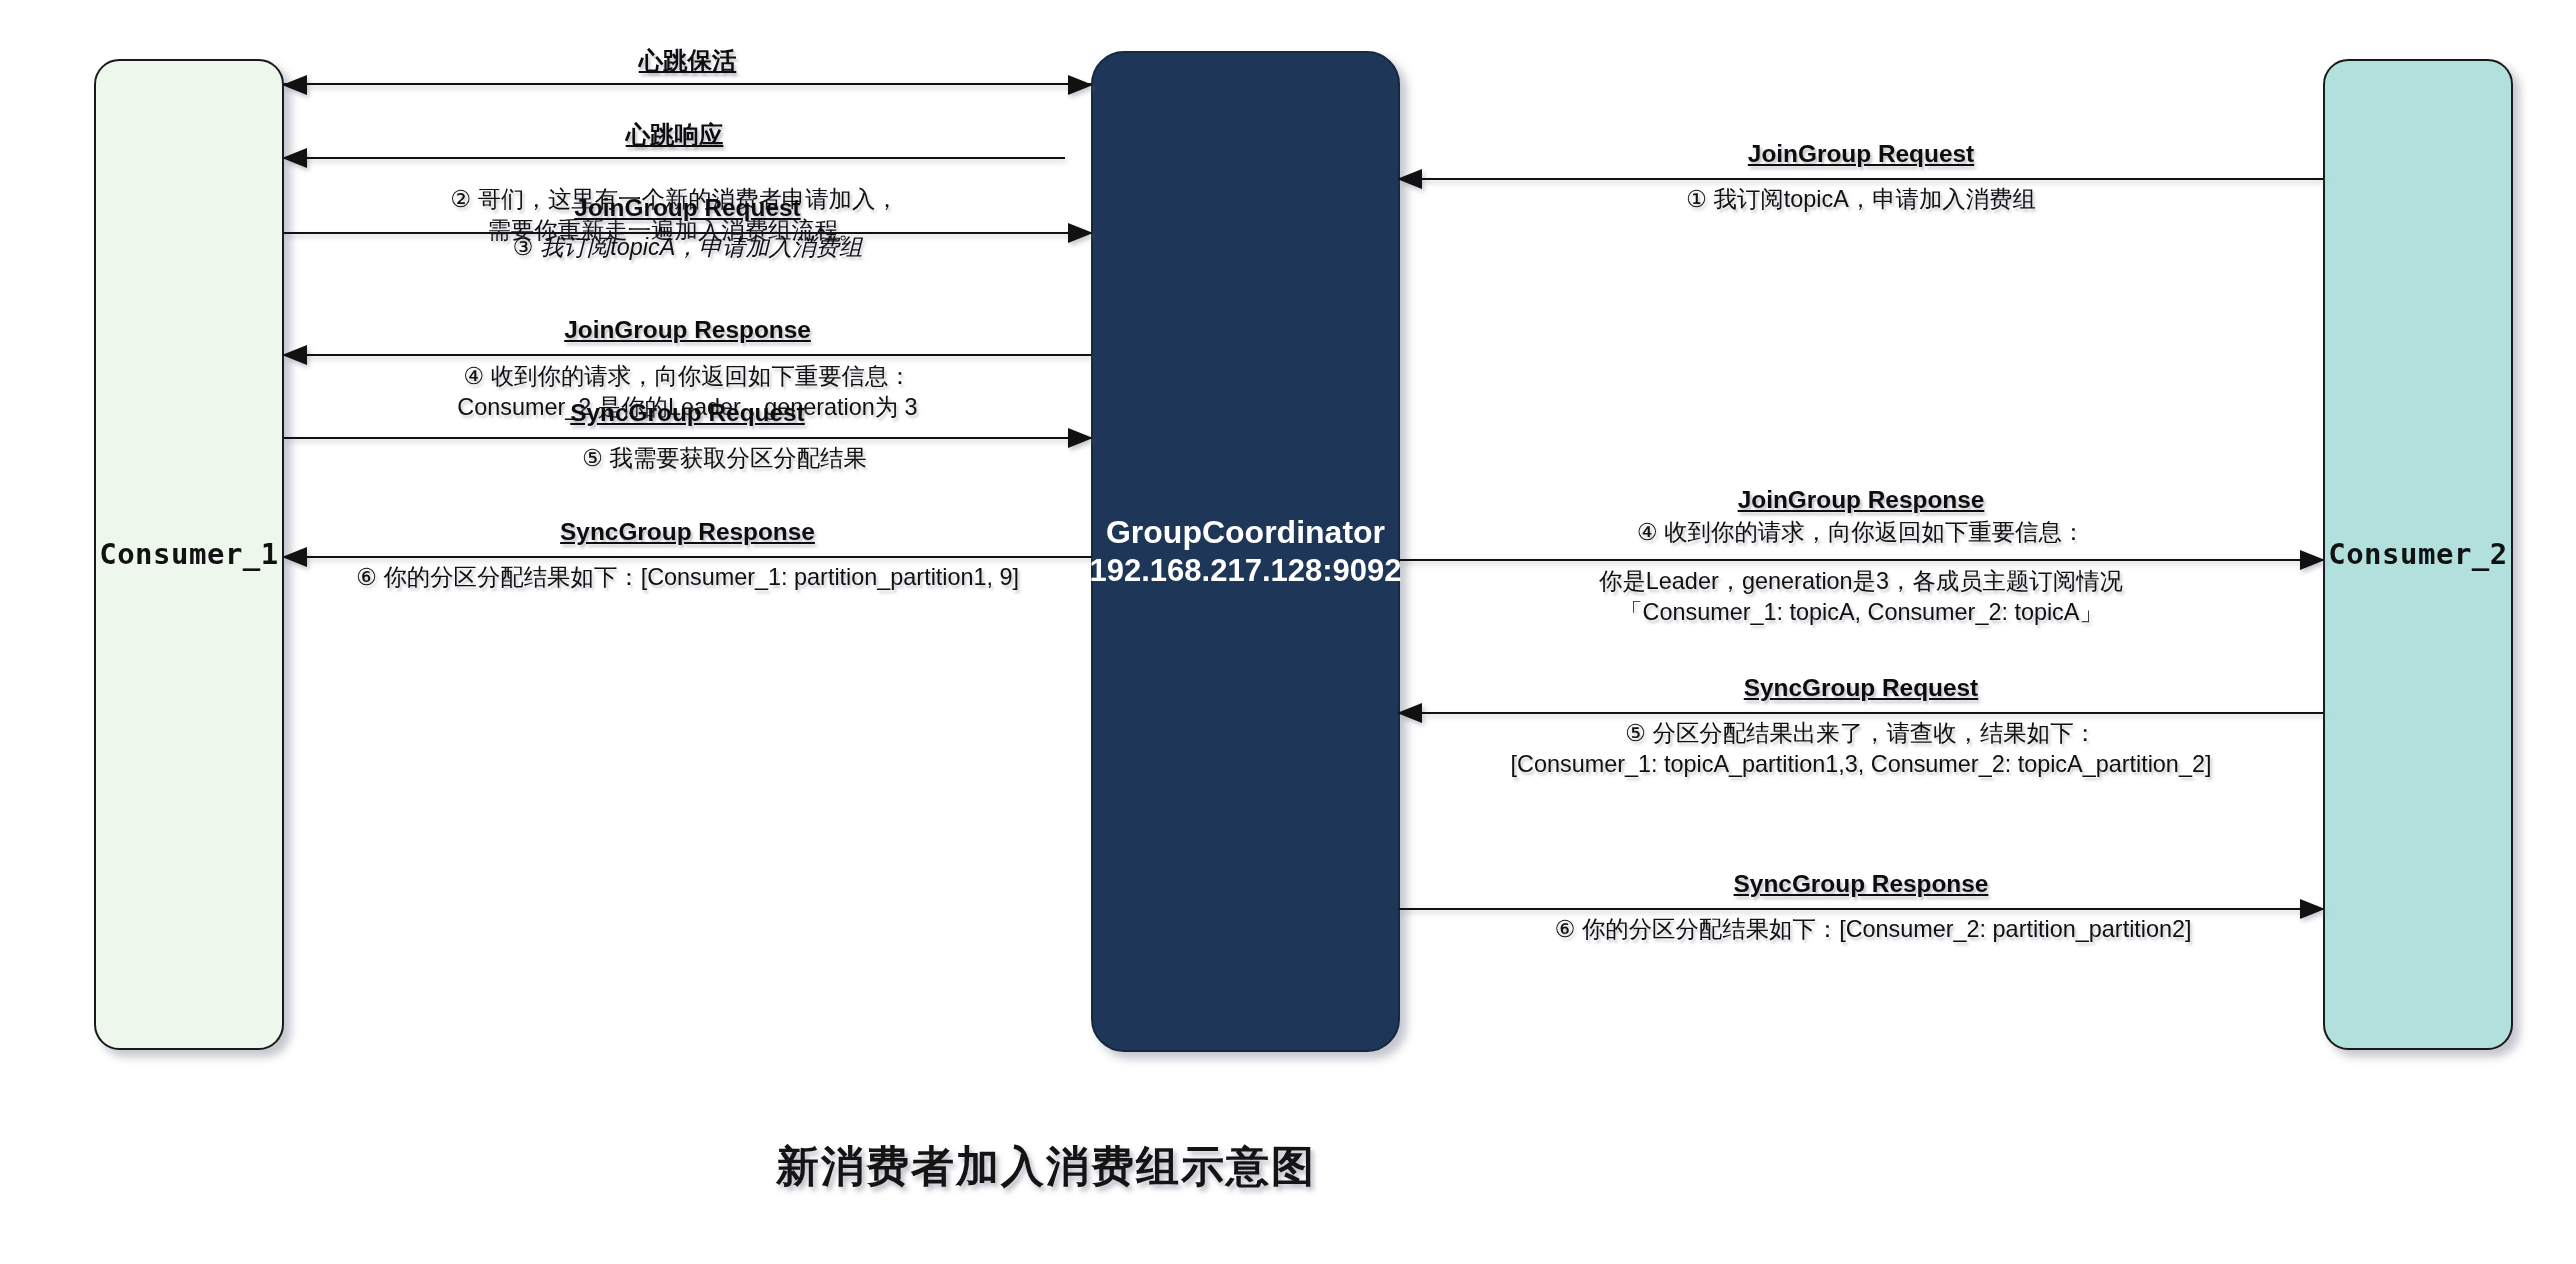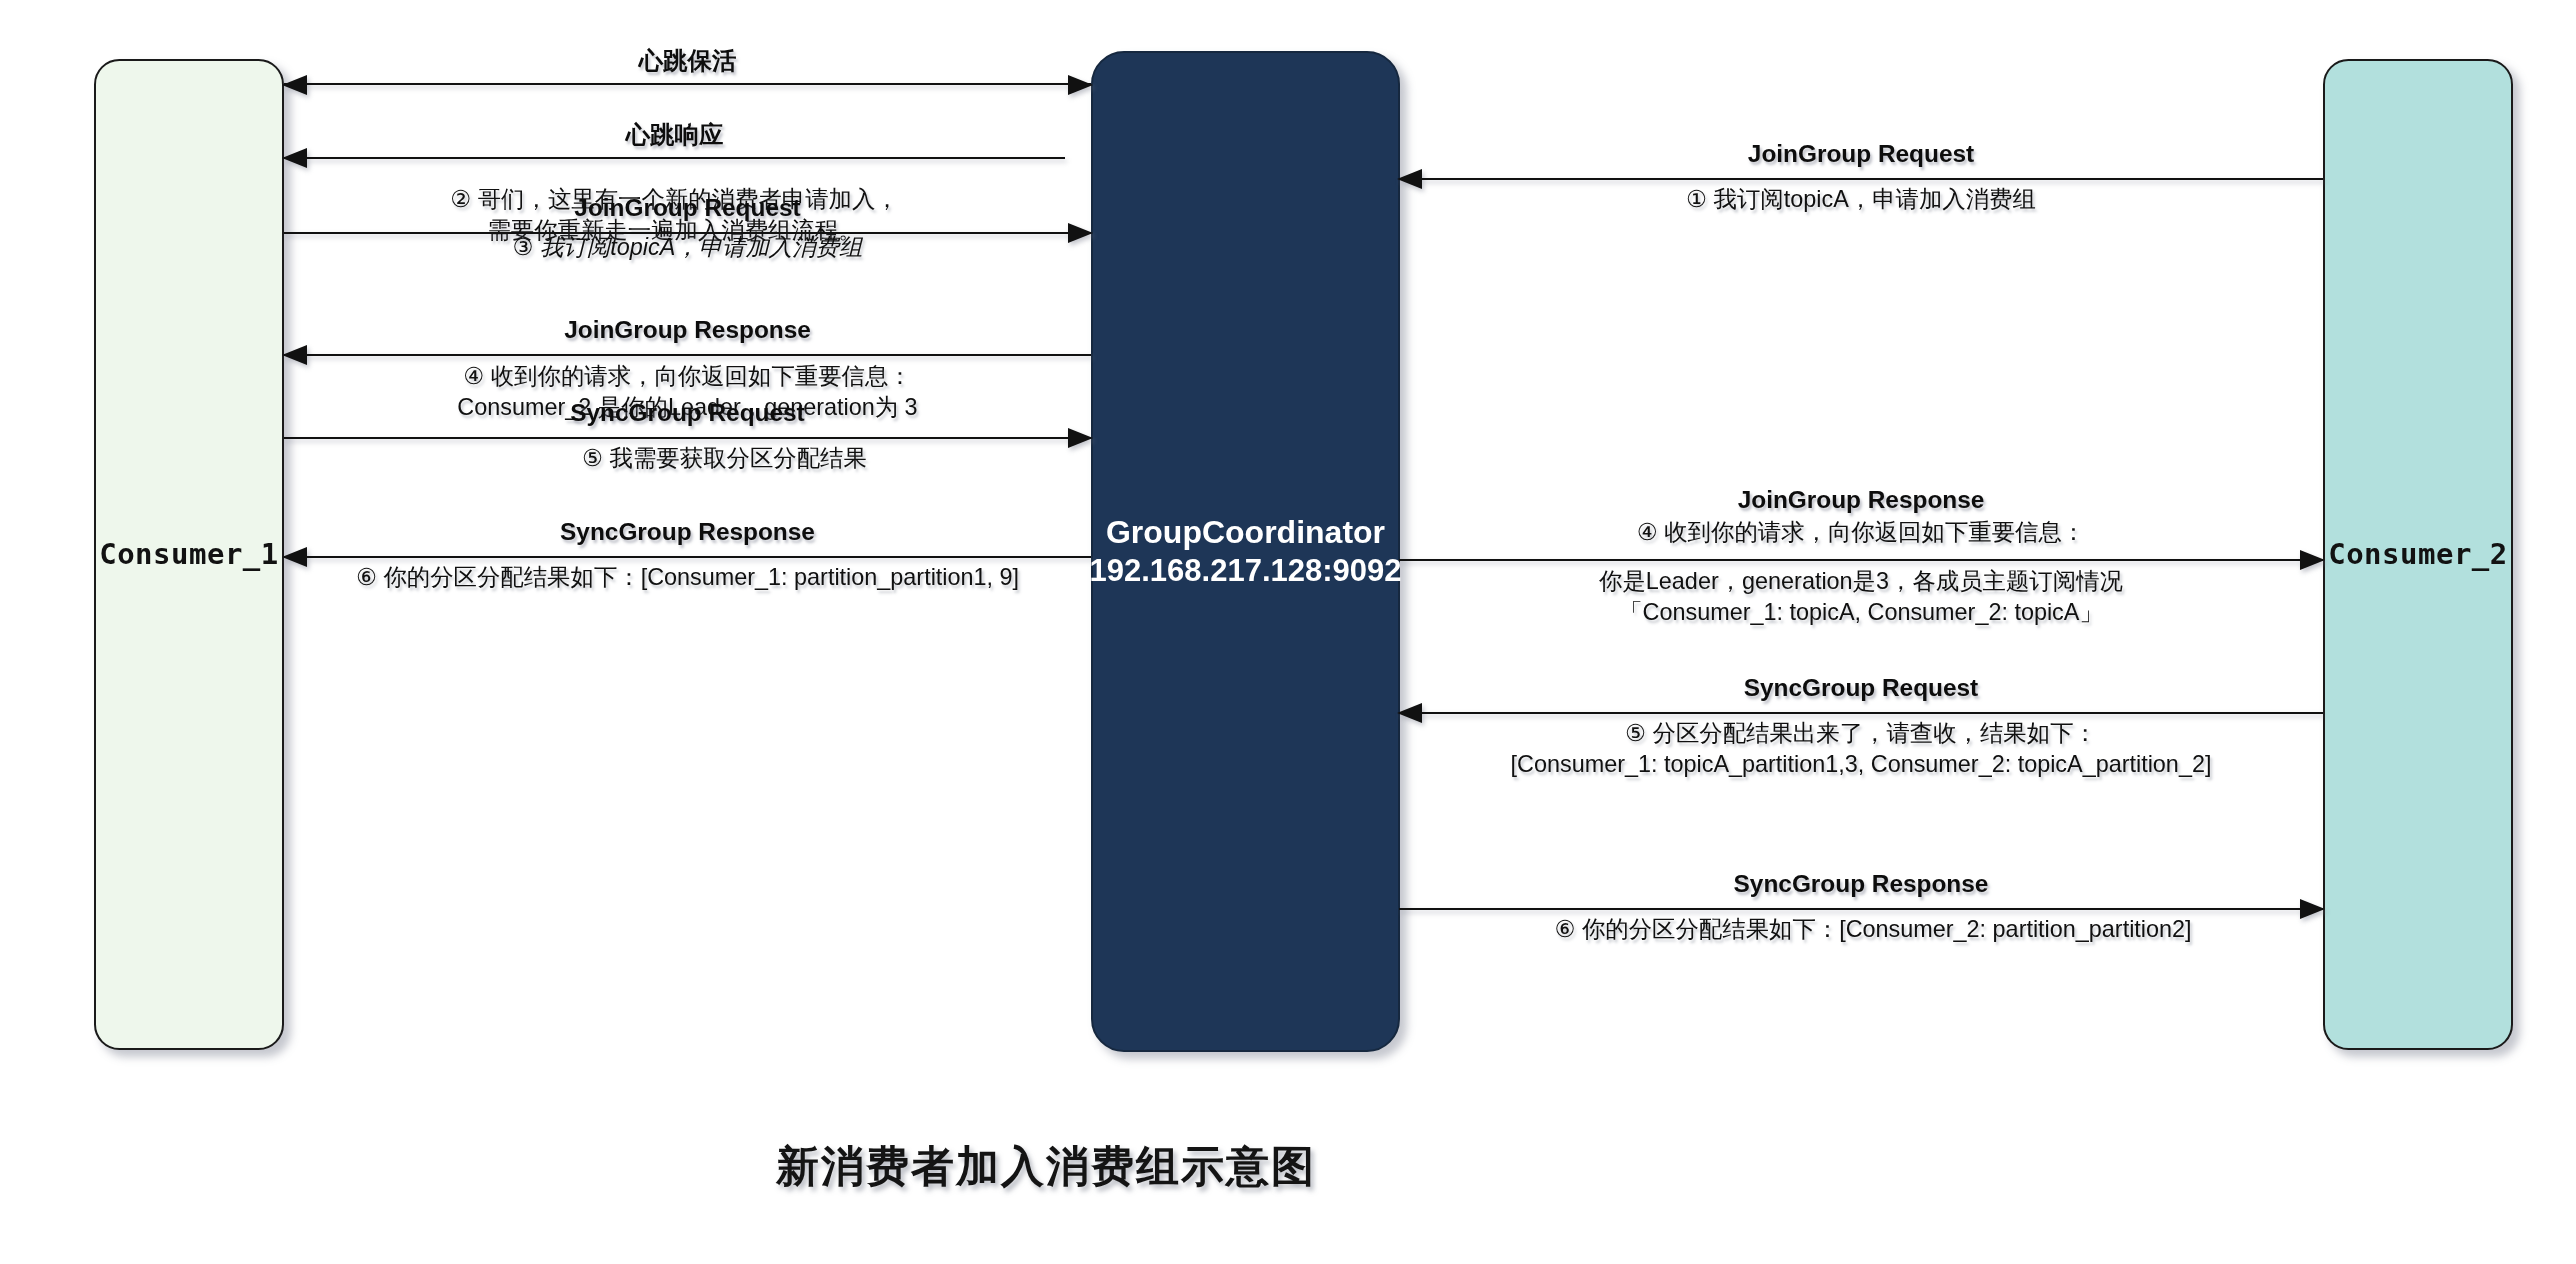--- a/index.html
+++ b/index.html
@@ -119,20 +119,21 @@
   .msg-title {
     position: absolute;
     left: 0;
     width: 100%;
     text-align: center;
     font-weight: bold;
     font-size: 24.4px;
     color: #0d0d0d;
     white-space: nowrap;
     text-shadow: 2px 2.9px 2.9px rgba(125,130,145,0.5);
+    text-decoration: underline;
   }
   .msg-body {
     position: absolute;
     left: 0;
     width: 100%;
     text-align: center;
     font-size: 23.4px;
     color: #101010;
     line-height: 1.32;
     white-space: nowrap;

